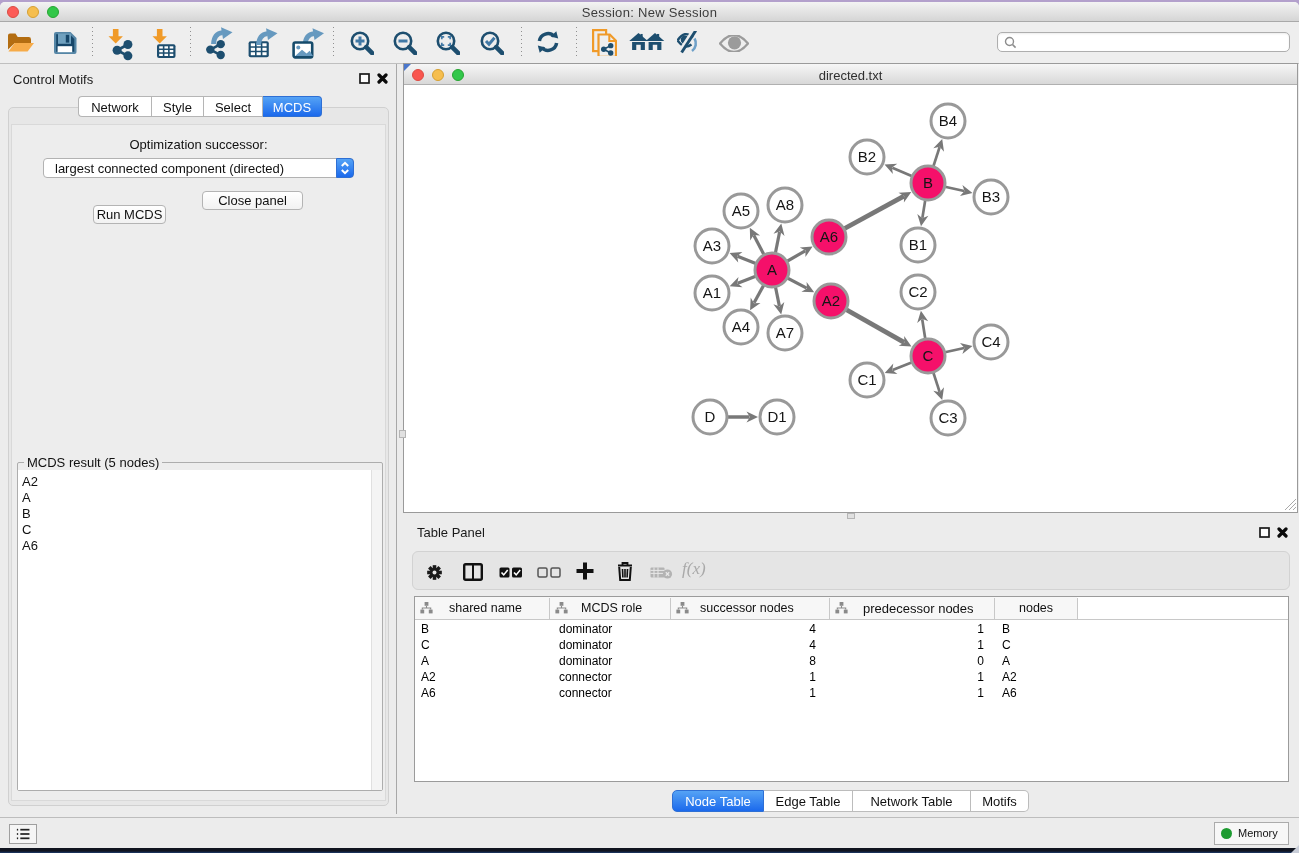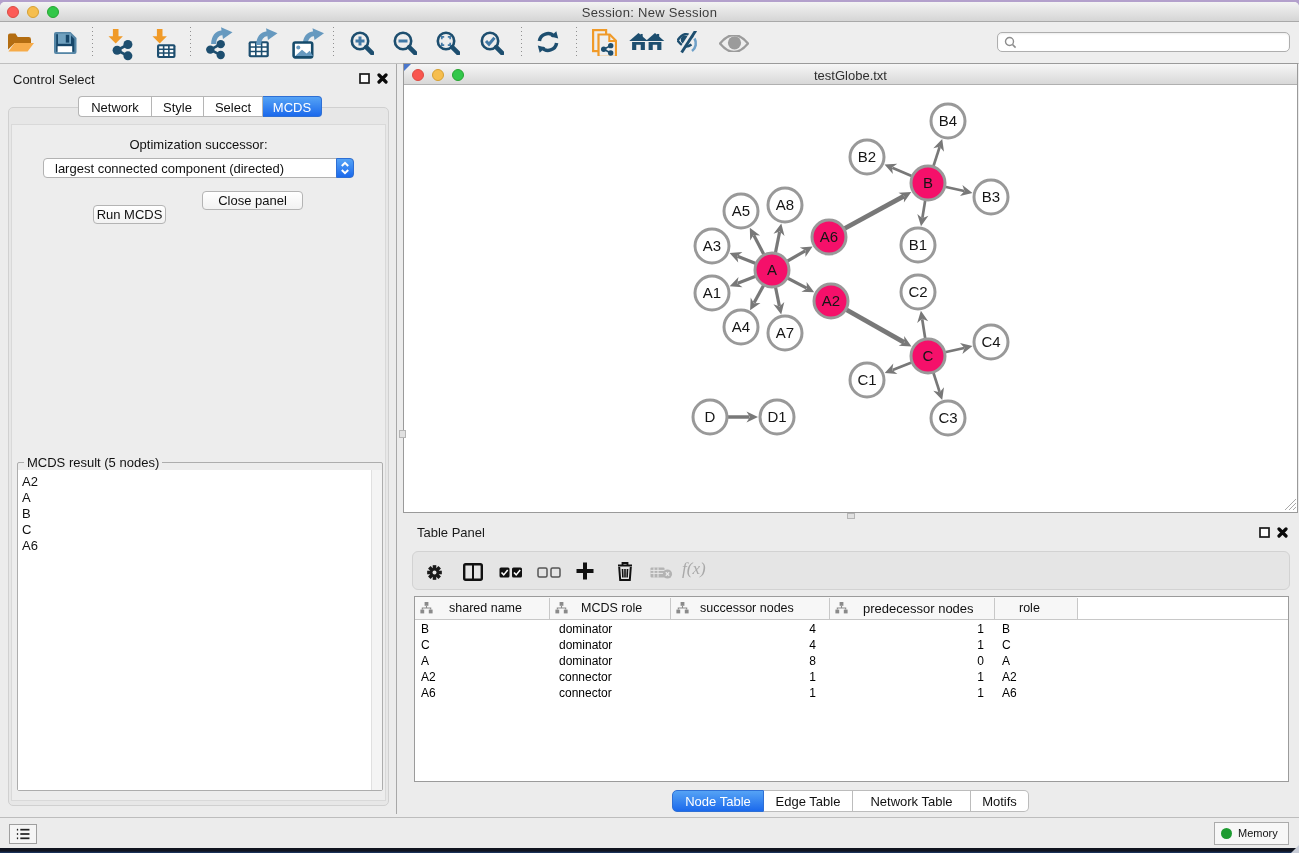--- a/index.html
+++ b/index.html
@@ -147,21 +147,21 @@
 <div style="position:absolute;left:333px;top:27px;width:1px;height:32px;background-image:repeating-linear-gradient(#909090 0 1.5px, transparent 1.5px 4px)"></div>
 <div style="position:absolute;left:521px;top:27px;width:1px;height:32px;background-image:repeating-linear-gradient(#909090 0 1.5px, transparent 1.5px 4px)"></div>
 <div style="position:absolute;left:576px;top:27px;width:1px;height:32px;background-image:repeating-linear-gradient(#909090 0 1.5px, transparent 1.5px 4px)"></div>
 <div style="position:absolute;left:997px;top:32px;width:293px;height:20px;background:#fff;border:1px solid #aeaeae;border-radius:5px;box-shadow:inset 0 1px 2px rgba(0,0,0,.08)"></div>
 <svg style="position:absolute;left:1004px;top:36px" width="13" height="13" viewBox="0 0 13 13">
     <circle cx="5.5" cy="5.5" r="4" fill="none" stroke="#8d8d8d" stroke-width="1.4"></circle>
     <line x1="8.6" y1="8.6" x2="11.6" y2="11.6" stroke="#8d8d8d" stroke-width="1.5"></line>
   </svg>
 
 <div class="abs" style="left:0;top:64px;width:397px;height:750px;background:#ececec;border-right:1px solid #a8a8a8"></div>
-<div class="abs" style="left:13px;top:72px;font-size:13px;color:#1a1a1a">Control Select</div>
+<div class="abs" style="left:13px;top:72px;font-size:13px;color:#1a1a1a">Control Motifs</div>
 <svg class="abs" style="left:359px;top:72.5px" width="11" height="11" viewBox="0 0 11 11">
     <rect x="1" y="1" width="9" height="9" fill="#fdfdfd" stroke="#1a1a1a" stroke-width="1.7"></rect>
   </svg>
 <svg class="abs" style="left:376.5px;top:73px" width="11" height="11" viewBox="0 0 11 11">
     <path d="M2 2 L9 9 M9 2 L2 9" stroke="#0a0a0a" stroke-width="3.2" stroke-linecap="round"></path>
   </svg>
 
 <div class="abs" style="left:8px;top:107px;width:381px;height:699px;background:#e7e7e7;border:1px solid #d0d0d0;border-radius:5px"></div>
 <div class="abs" style="left:11px;top:124px;width:375px;height:677px;background:#ededed;border:1px solid #d9d9d9"></div>
 
@@ -187,21 +187,21 @@
 <div class="abs" style="left:22px;top:474px;font-size:13px;line-height:16px;color:#111">A2<br>A<br>B<br>C<br>A6</div>
 
 <div class="abs" style="left:403px;top:63px;width:895px;height:450px;background:#fff;border:1px solid #9a9a9a"></div>
 <div class="abs" style="left:404px;top:64px;width:893px;height:21px;background:linear-gradient(#f6f6f6,#d8d8d8);border-bottom:1px solid #b0b0b0"></div>
 <svg class="abs" style="left:404px;top:64px" width="7" height="7" viewBox="0 0 7 7">
     <path d="M0 0 h7 L0 7z" fill="#4a77cc"></path>
   </svg>
 <div class="ilight" style="left:412px;background:#f9564f;border:0.5px solid #dd4b43"></div>
 <div class="ilight" style="left:432px;background:#f6be4e;border:0.5px solid #d6a032"></div>
 <div class="ilight" style="left:452px;background:#32c74b;border:0.5px solid #27a532"></div>
-<div class="abs" style="left:404px;top:68px;width:893px;text-align:center;font-size:13px;color:#2f2f2f">testGlobe.txt</div>
+<div class="abs" style="left:404px;top:68px;width:893px;text-align:center;font-size:13px;color:#2f2f2f">directed.txt</div>
 <svg class="abs" style="left:404px;top:85px" width="893px" height="426px" viewBox="0 0 893 426" font-family="'Liberation Sans', sans-serif">
 <line x1="368.0" y1="185.0" x2="333.7" y2="198.2" stroke="#787878" stroke-width="3.2"></line>
 <polygon points="325.7,201.2 334.5,191.9 333.3,198.3 338.5,202.3" fill="#787878"></polygon>
 <line x1="368.0" y1="185.0" x2="333.5" y2="171.2" stroke="#787878" stroke-width="3.2"></line>
 <polygon points="325.6,168.1 338.4,167.1 333.2,171.1 334.2,177.5" fill="#787878"></polygon>
 <line x1="368.0" y1="185.0" x2="350.1" y2="217.8" stroke="#787878" stroke-width="3.2"></line>
 <polygon points="346.1,225.3 346.7,212.5 349.9,218.2 356.5,217.9" fill="#787878"></polygon>
 <line x1="368.0" y1="185.0" x2="349.8" y2="150.3" stroke="#787878" stroke-width="3.2"></line>
 <polygon points="345.8,142.8 356.1,150.4 349.6,150.0 346.2,155.6" fill="#787878"></polygon>
 <line x1="368.0" y1="185.0" x2="375.4" y2="221.1" stroke="#787878" stroke-width="3.2"></line>
@@ -364,21 +364,21 @@
 <svg style="position:absolute;left:835px;top:602px" width="13" height="12" viewBox="0 0 13 12">
     <rect x="4.6" y="0" width="3.8" height="3.8" fill="#8a8a8a"></rect>
     <rect x="0.4" y="7.6" width="3.8" height="3.8" fill="#8a8a8a"></rect>
     <rect x="8.8" y="7.6" width="3.8" height="3.8" fill="#8a8a8a"></rect>
     <path d="M6.5 4 v2 M2.3 7.6 v-1.6 h8.4 v1.6" stroke="#8a8a8a" stroke-width="1.1" fill="none"></path>
   </svg>
 <div class="abs" style="left:449px;top:601px;font-size:12.5px;color:#111">shared name</div>
 <div class="abs" style="left:581px;top:601px;font-size:12.5px;color:#111">MCDS role</div>
 <div class="abs" style="left:700px;top:601px;font-size:12.5px;color:#111">successor nodes</div>
 <div class="abs" style="left:863px;top:601px;font-size:13px;color:#111">predecessor nodes</div>
-<div class="abs" style="left:1019px;top:601px;font-size:12.5px;color:#111">role</div>
+<div class="abs" style="left:1019px;top:601px;font-size:12.5px;color:#111">nodes</div>
 <div class="abs" style="left:549px;top:598px;width:1px;height:21px;background:#c8c8c8"></div>
 <div class="abs" style="left:670px;top:598px;width:1px;height:21px;background:#c8c8c8"></div>
 <div class="abs" style="left:829px;top:598px;width:1px;height:21px;background:#c8c8c8"></div>
 <div class="abs" style="left:994px;top:598px;width:1px;height:21px;background:#c8c8c8"></div>
 <div class="abs" style="left:1077px;top:598px;width:1px;height:21px;background:#c8c8c8"></div>
 <div style="position:absolute;left:421px;top:621px;width:120px;height:16px;font-size:12px;line-height:16px">B</div>
 <div style="position:absolute;left:559px;top:621px;width:105px;height:16px;font-size:12px;line-height:16px">dominator</div>
 <div style="position:absolute;left:670px;top:621px;width:146px;height:16px;font-size:12px;line-height:16px;text-align:right">4</div>
 <div style="position:absolute;left:829px;top:621px;width:155px;height:16px;font-size:12px;line-height:16px;text-align:right">1</div>
 <div style="position:absolute;left:1002px;top:621px;width:70px;height:16px;font-size:12px;line-height:16px">B</div>

